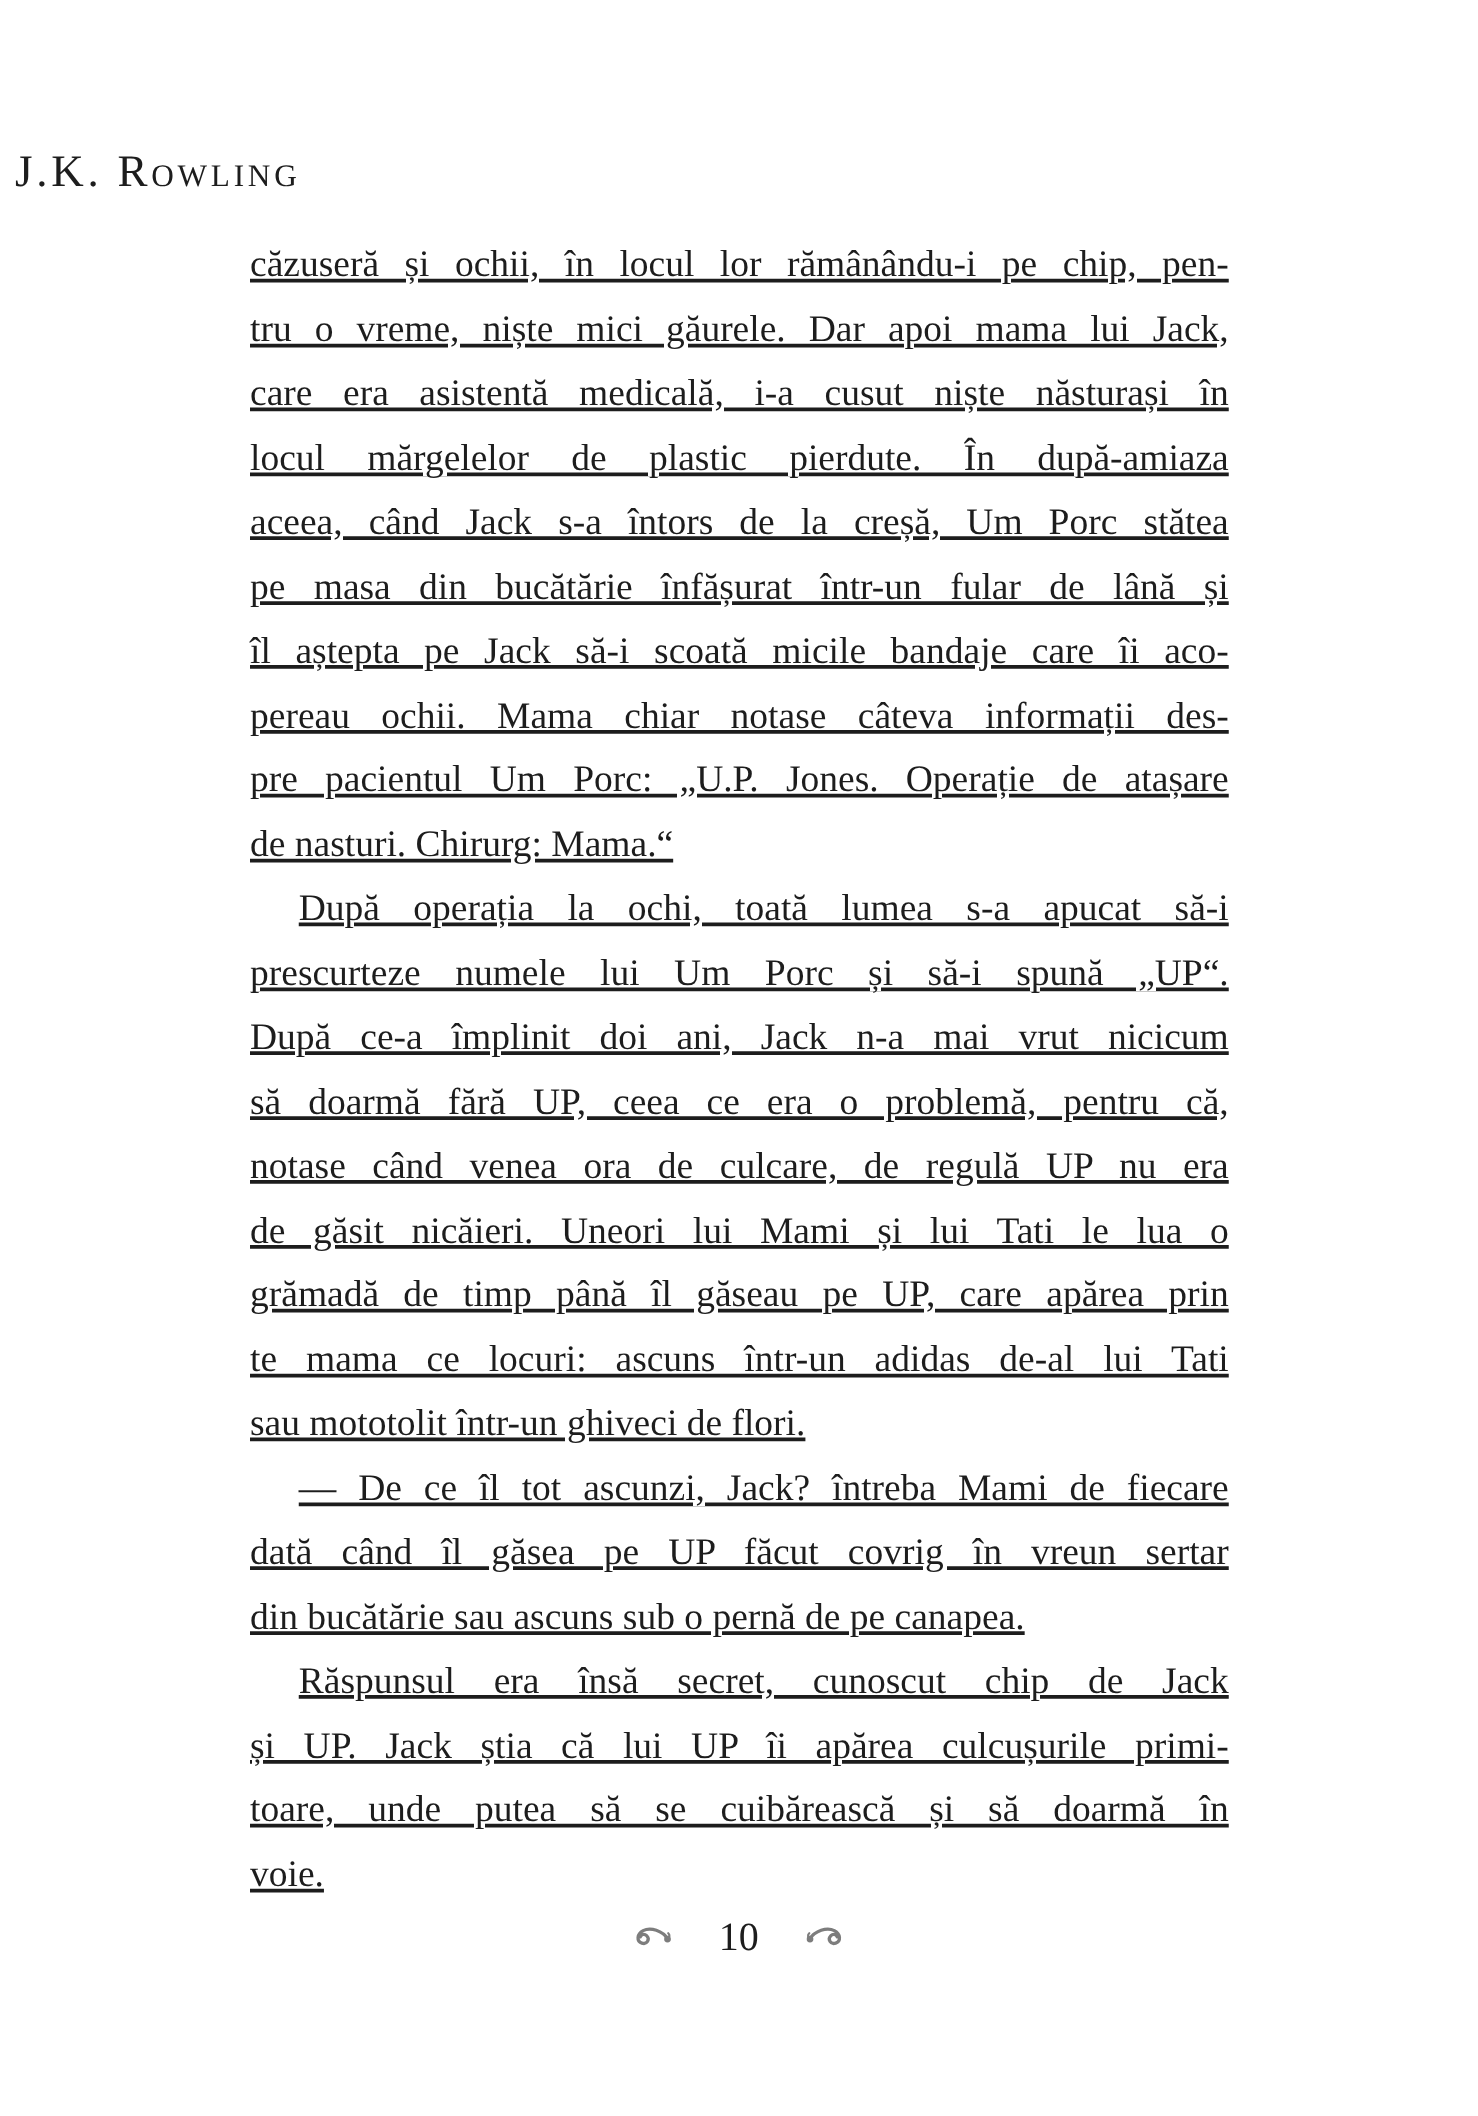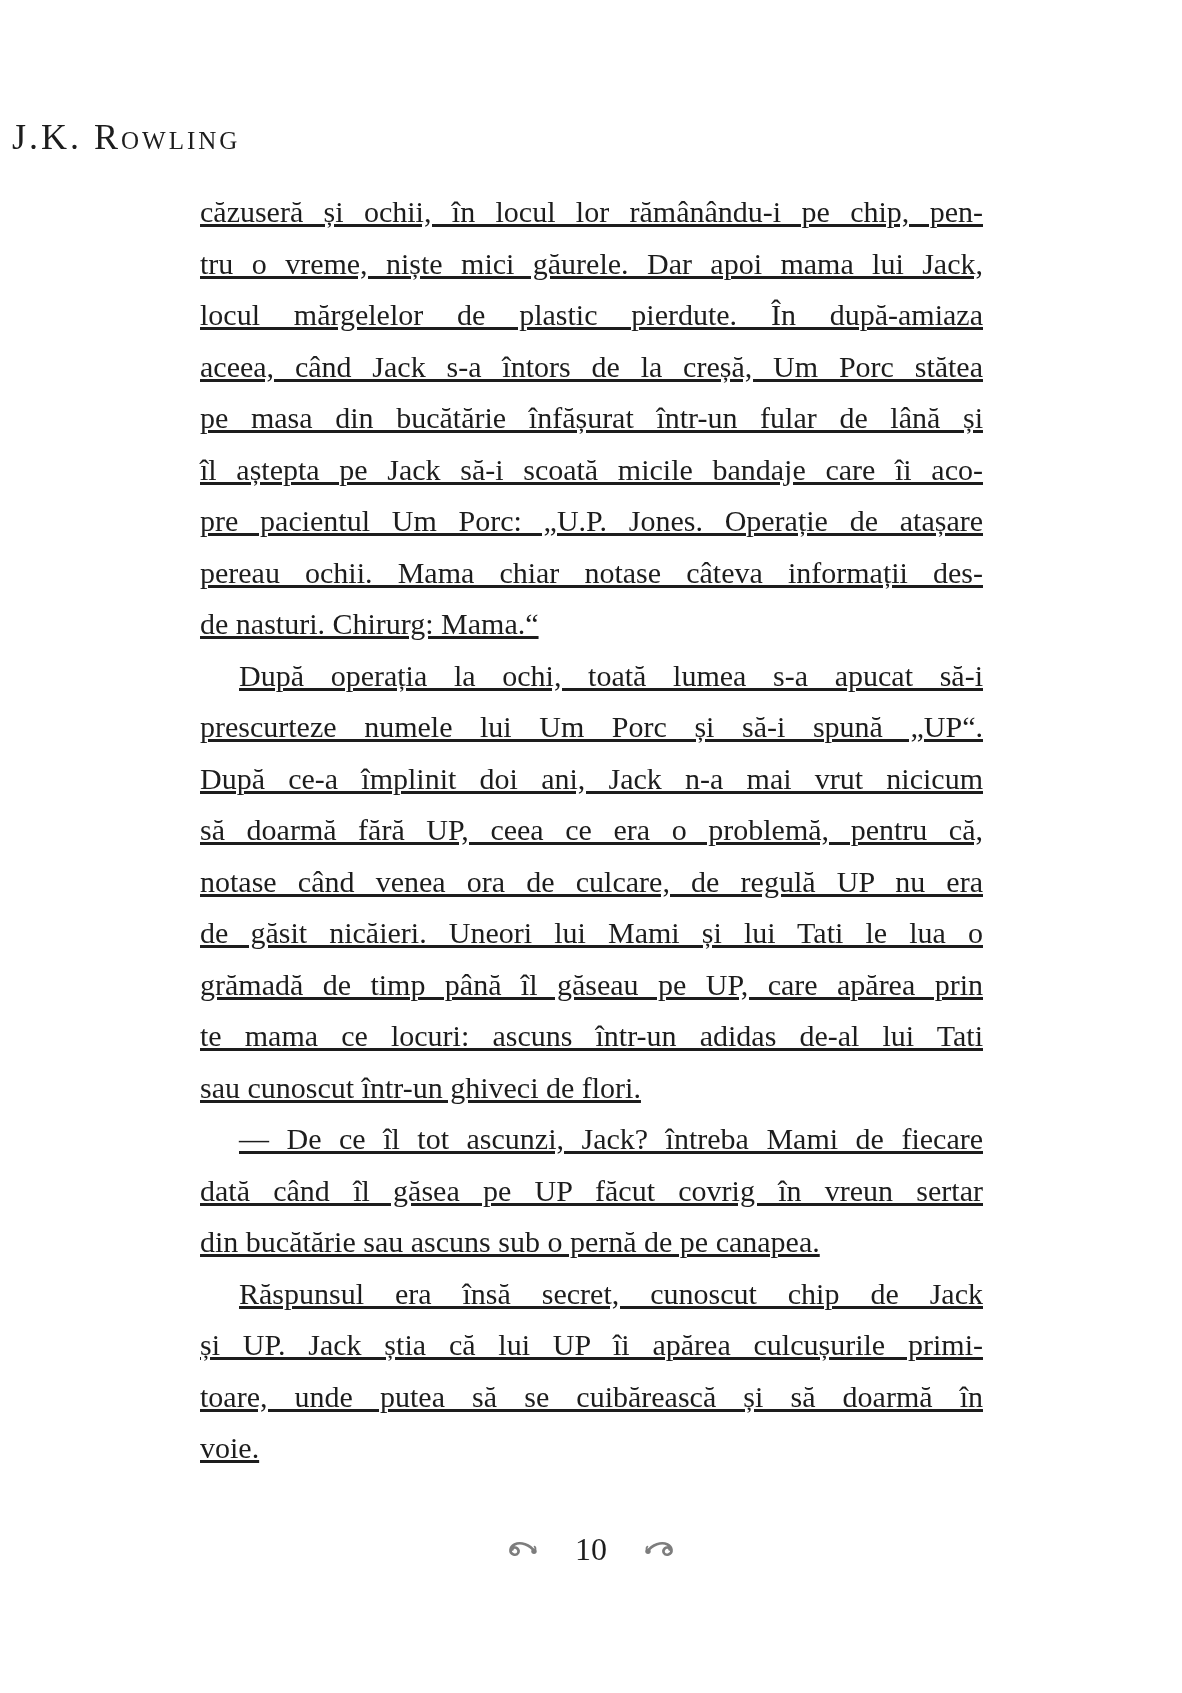--- a/index.html
+++ b/index.html
@@ -75,39 +75,40 @@
 
 <div class="book-page">
 
   <div class="running-head">J.K. Rowling</div>
 
   <div class="text-block">
 
     <div class="paragraph">
       <div class="line">căzuseră și ochii, în locul lor rămânându-i pe chip, pen-</div>
       <div class="line">tru o vreme, niște mici găurele. Dar apoi mama lui Jack,</div>
+      <div class="line">care era asistentă medicală, i-a cusut niște năsturași în</div>
       <div class="line">locul mărgelelor de plastic pierdute. În după-amiaza</div>
       <div class="line">aceea, când Jack s-a întors de la creșă, Um Porc stătea</div>
       <div class="line">pe masa din bucătărie înfășurat într-un fular de lână și</div>
       <div class="line">îl aștepta pe Jack să-i scoată micile bandaje care îi aco-</div>
+      <div class="line">pereau ochii. Mama chiar notase câteva informații des-</div>
       <div class="line">pre pacientul Um Porc: „U.P. Jones. Operație de atașare</div>
-      <div class="line">pereau ochii. Mama chiar notase câteva informații des-</div>
       <div class="line last">de nasturi. Chirurg: Mama.“</div>
     </div>
 
     <div class="paragraph">
       <div class="line indent">După operația la ochi, toată lumea s-a apucat să-i</div>
       <div class="line">prescurteze numele lui Um Porc și să-i spună „UP“.</div>
       <div class="line">După ce-a împlinit doi ani, Jack n-a mai vrut nicicum</div>
       <div class="line">să doarmă fără UP, ceea ce era o problemă, pentru că,</div>
       <div class="line">notase când venea ora de culcare, de regulă UP nu era</div>
       <div class="line">de găsit nicăieri. Uneori lui Mami și lui Tati le lua o</div>
       <div class="line">grămadă de timp până îl găseau pe UP, care apărea prin</div>
       <div class="line">te mama ce locuri: ascuns într-un adidas de-al lui Tati</div>
-      <div class="line last">sau cunoscut într-un ghiveci de flori.</div>
+      <div class="line last">sau mototolit într-un ghiveci de flori.</div>
     </div>
 
     <div class="paragraph">
       <div class="line indent">— De ce îl tot ascunzi, Jack? întreba Mami de fiecare</div>
       <div class="line">dată când îl găsea pe UP făcut covrig în vreun sertar</div>
       <div class="line last">din bucătărie sau ascuns sub o pernă de pe canapea.</div>
     </div>
 
     <div class="paragraph">
       <div class="line indent">Răspunsul era însă secret, cunoscut chip de Jack</div>

